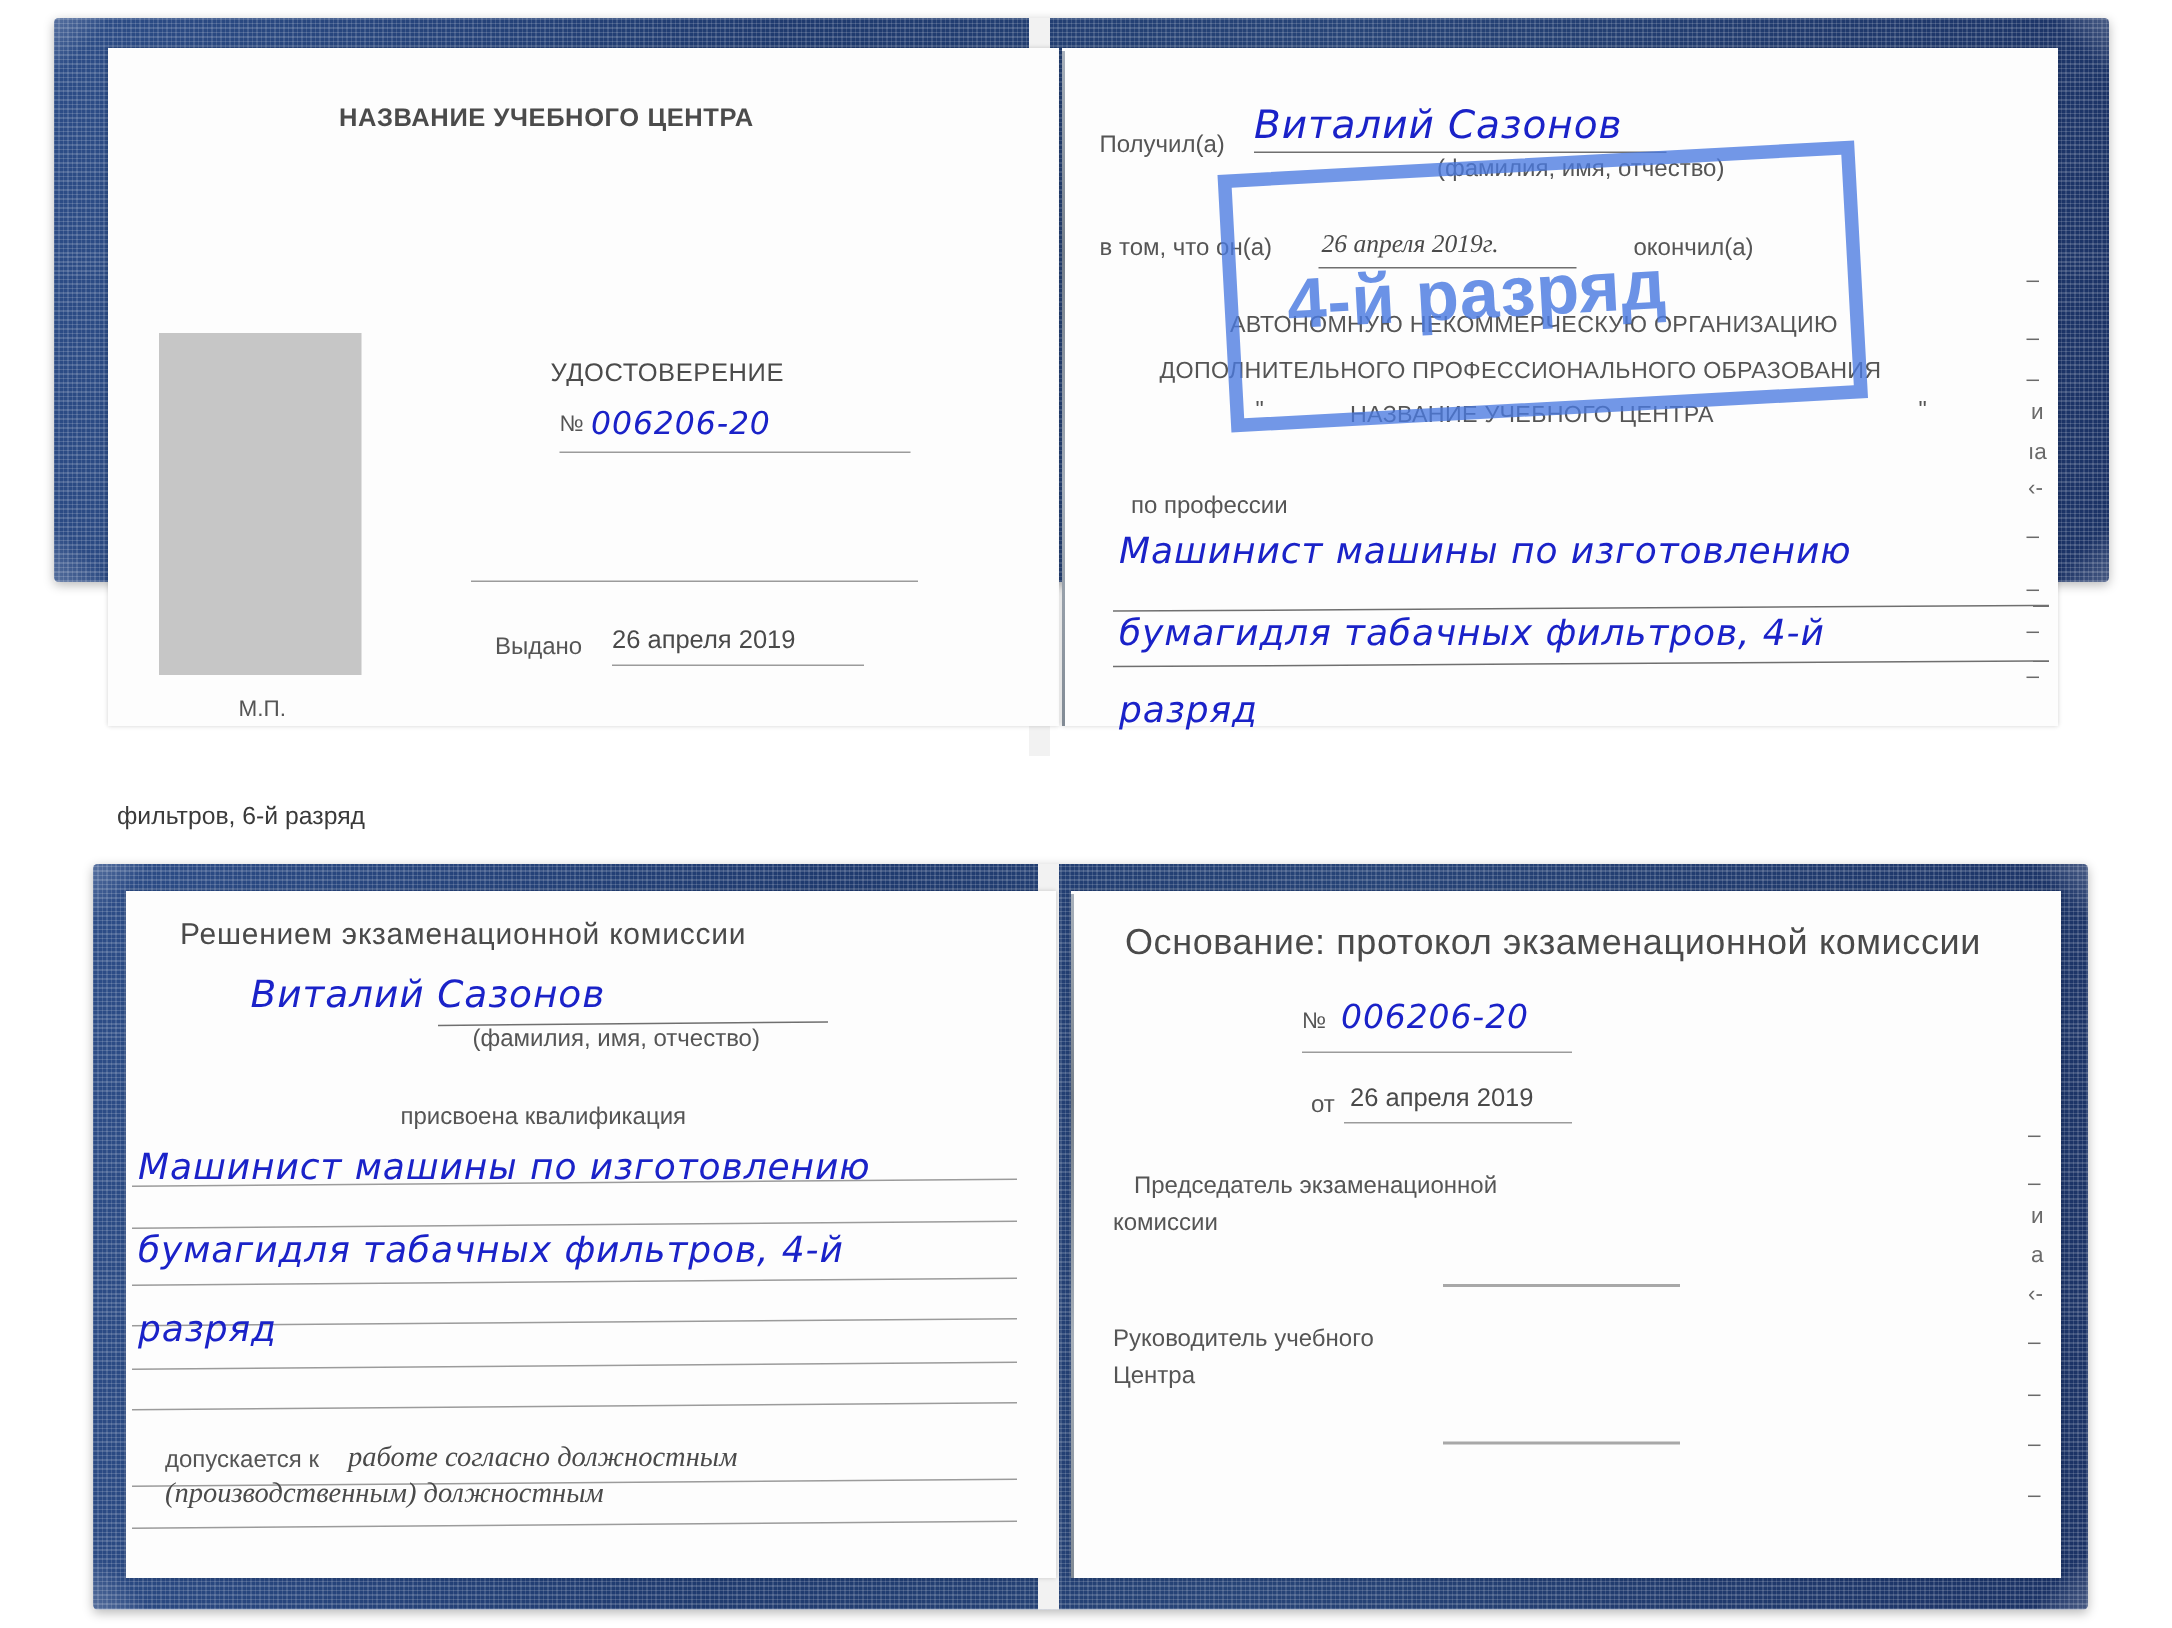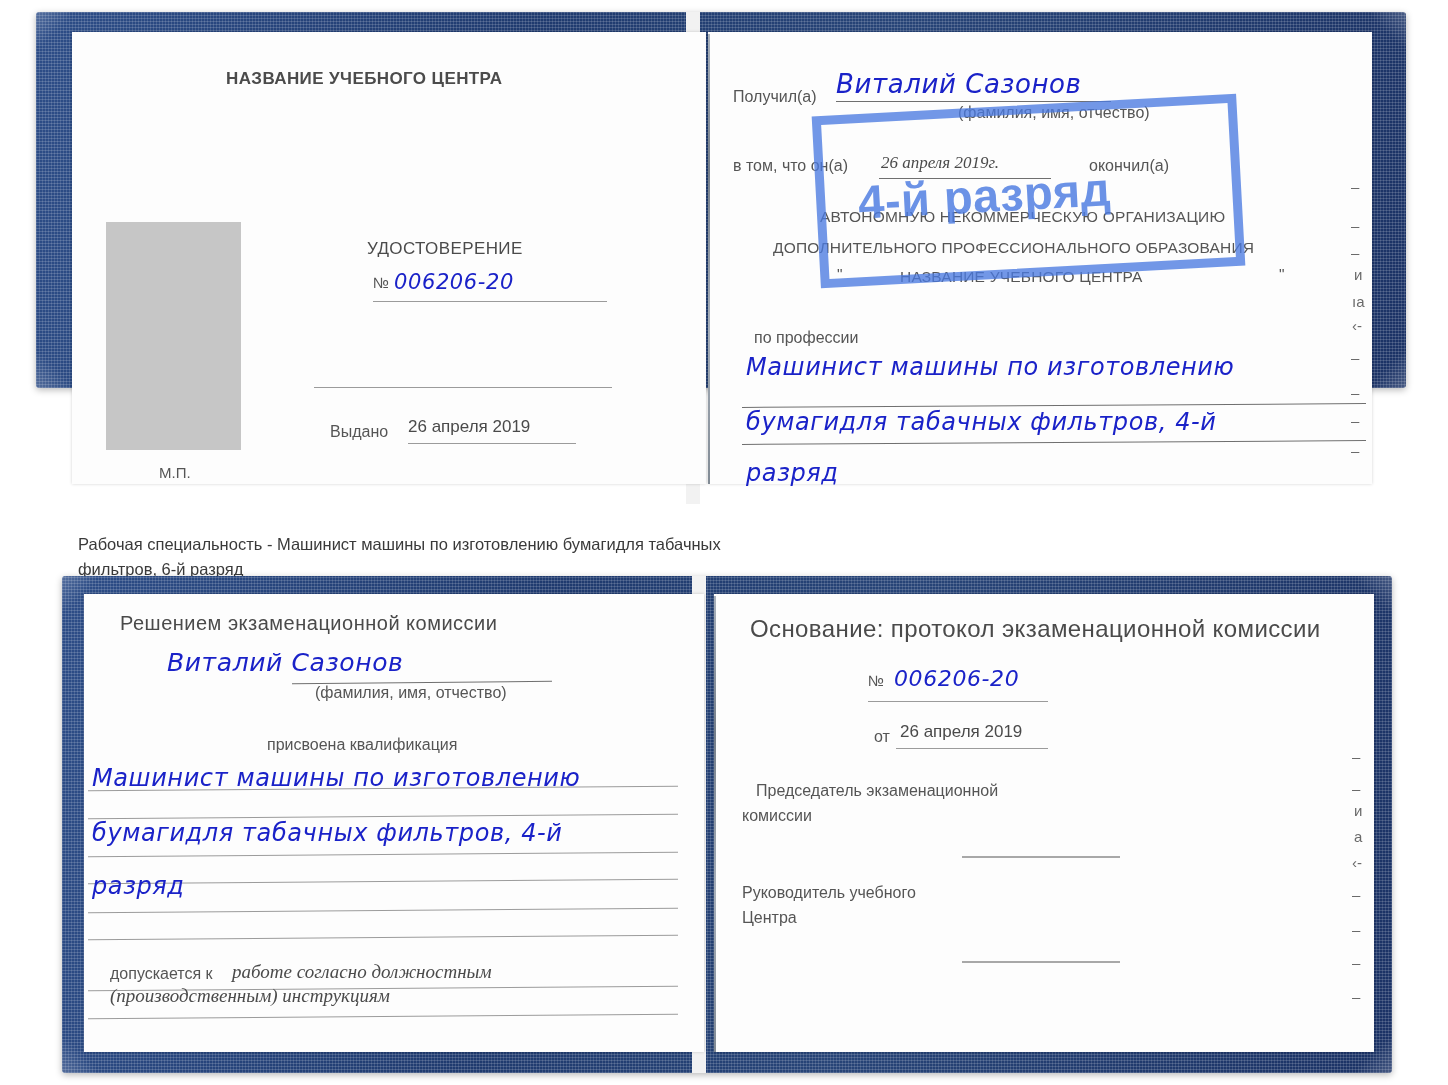--- a/index.html
+++ b/index.html
@@ -124,21 +124,20 @@
   <div class="frag" style="left:1318px;top:254px;">и</div>
   <div class="frag" style="left:1316px;top:281px;">ıа</div>
   <div class="frag" style="left:1316px;top:305px;">‹-</div>
   <div class="frag" style="left:1315px;top:337px;">–</div>
   <div class="frag" style="left:1315px;top:372px;">–</div>
   <div class="frag" style="left:1315px;top:400px;">–</div>
   <div class="frag" style="left:1315px;top:430px;">–</div>
 </div>
 
 <div class="caption" style="left:78px;top:532px;">
-  <div>Рабочая специальность - Машинист машины по изготовлению бумагидля табачных</div>
   <div>фильтров, 6-й разряд</div>
 </div>
 
 <div class="book" style="left:62px;top:576px;width:1330px;height:497px;">
 
   <div class="cover"></div>
   <div class="mitre" style="left:0;top:0;"></div>
   <div class="mitre" style="right:0;top:0;transform:scaleX(-1);"></div>
   <div class="mitre" style="left:0;bottom:0;transform:scaleY(-1);"></div>
   <div class="mitre" style="right:0;bottom:0;transform:scale(-1,-1);"></div>
@@ -163,21 +162,21 @@
   <div class="t hand" style="left:30px;top:243px;font-size:24px;">бумагидля табачных фильтров, 4-й</div>
   <div class="rule" style="left:26px;top:278px;width:590px;transform:rotate(-0.45deg);"></div>
   <div class="rule" style="left:26px;top:305px;width:590px;transform:rotate(-0.45deg);"></div>
   <div class="t hand" style="left:30px;top:296px;font-size:24px;">разряд</div>
   <div class="rule" style="left:26px;top:334px;width:590px;transform:rotate(-0.45deg);"></div>
   <div class="rule" style="left:26px;top:361px;width:590px;transform:rotate(-0.45deg);"></div>
 
   <div class="t lbl" style="left:48px;top:389px;">допускается к</div>
   <div class="t typed-it" style="left:170px;top:385px;font-size:19px;">работе согласно должностным</div>
   <div class="rule" style="left:26px;top:412px;width:590px;transform:rotate(-0.45deg);"></div>
-  <div class="t typed-it" style="left:48px;top:409px;font-size:19px;">(производственным) инструкциям</div>
+  <div class="t typed-it" style="left:48px;top:409px;font-size:19px;">(производственным) должностным</div>
   <div class="rule" style="left:26px;top:440px;width:590px;transform:rotate(-0.45deg);"></div>
 
   <div class="t" style="left:688px;top:39px;font-size:24px;color:#4a4a4a;letter-spacing:.4px;">Основание: протокол экзаменационной комиссии</div>
 
   <div class="t lbl" style="left:806px;top:96px;font-size:15px;">№</div>
   <div class="t hand" style="left:832px;top:90px;font-size:22px;">006206-20</div>
   <div class="rule" style="left:806px;top:125px;width:180px;"></div>
 
   <div class="t lbl" style="left:812px;top:152px;">от</div>
   <div class="t" style="left:838px;top:146px;font-size:17px;color:#4a4a4a;">26 апреля 2019</div>

